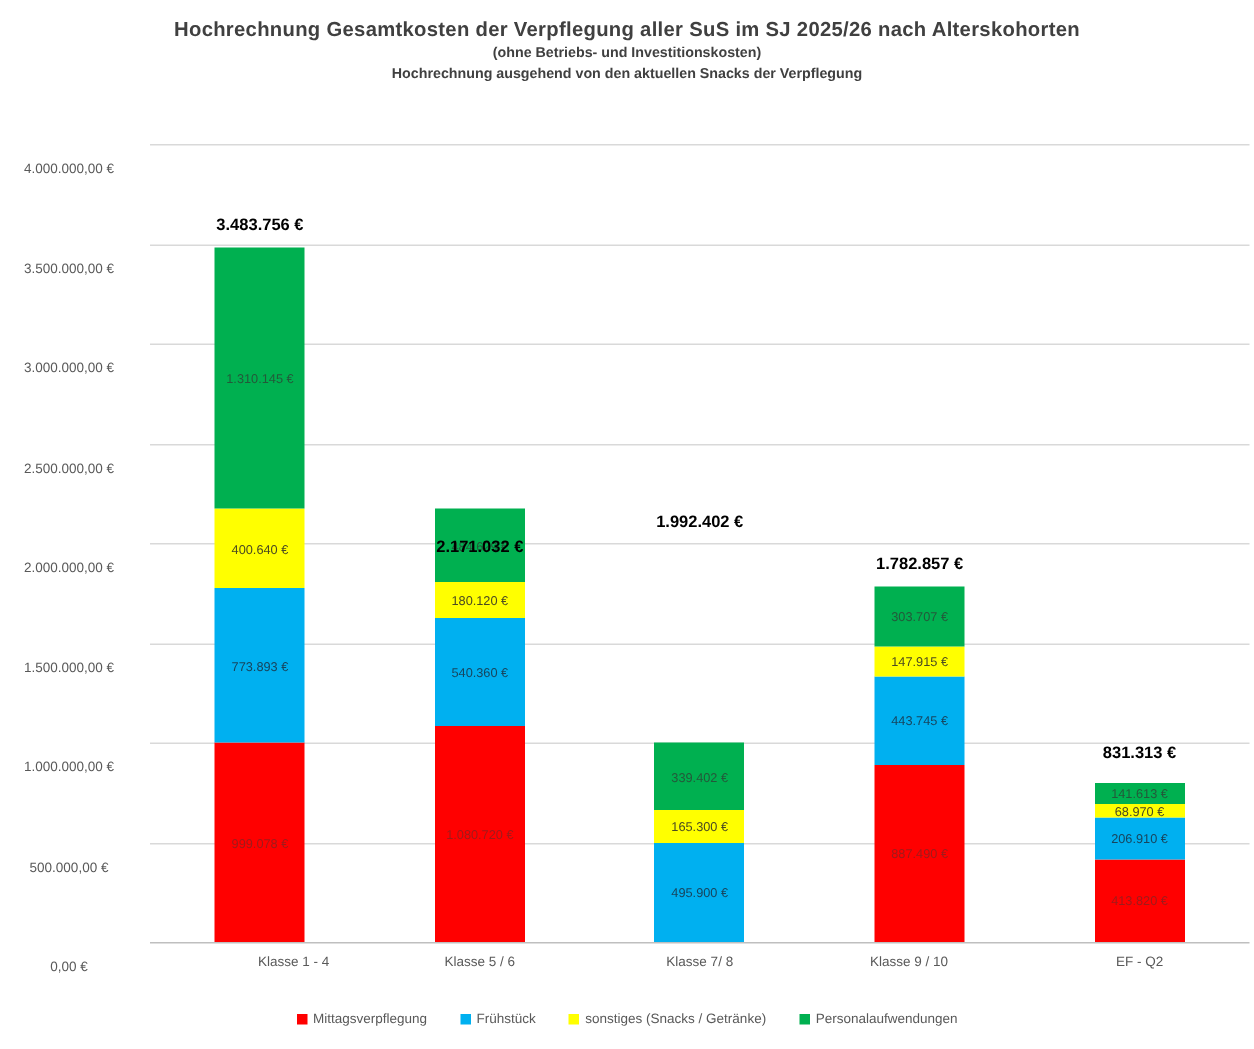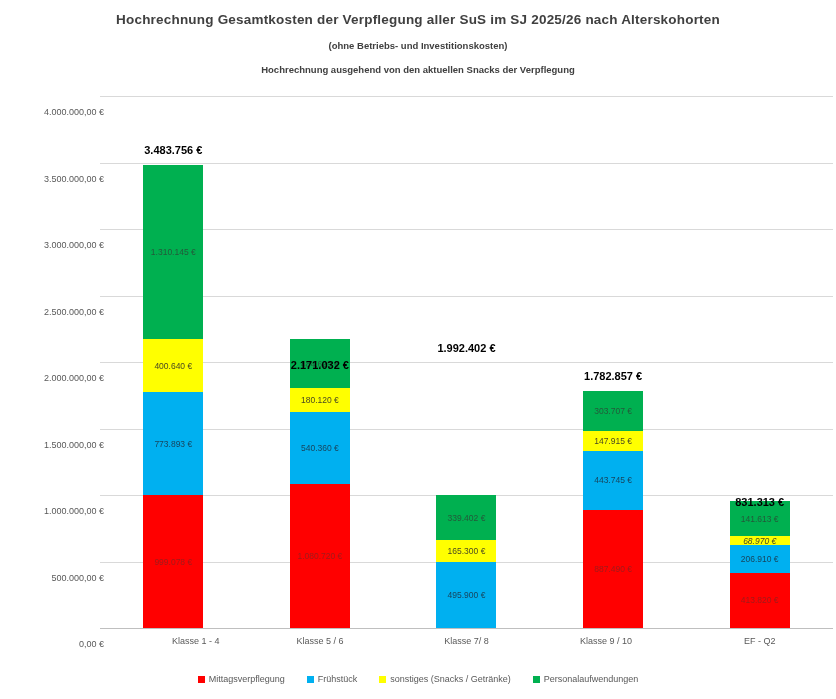--- a/index.html
+++ b/index.html
@@ -23,44 +23,44 @@
     color: #404040;
   }
   .title-main {
     font-size: 13.5px;
     font-weight: bold;
     letter-spacing: 0.2px;
   }
   .title-sub {
     font-size: 9.5px;
     font-weight: bold;
-    margin-top: 13px;
+    margin-top: 3px;
   }
 
   .plot-area {
     position: absolute;
     left: 100px;
     top: 96px;
     width: 733px;
     height: 532px;
   }
   .grid-line {
     position: absolute;
     left: 0;
     right: 0;
     height: 1px;
     background: #d9d9d9;
   }
   .grid-line.baseline { background: #bfbfbf; }
 
   .y-tick-label {
     position: absolute;
-    left: 12px;
+    left: 0;
     width: 92px;
-    text-align: right;
+    text-align: center;
     font-size: 9px;
     color: #595959;
     transform: translateY(-50%);
     white-space: nowrap;
     margin-top: 16px;
   }
 
   .bar-slot {
     position: absolute;
     top: 0;
@@ -232,24 +232,24 @@
         <div class="total-label" style="top: 273.88px;">1.782.857 €</div>
       </div>
       <div class="bar-slot" style="left: 586.4px; width: 146.6px;">
         <div class="bar">
           <div class="bar-segment" style="background: rgb(255, 0, 0); height: 55.0381px;">
             <span class="segment-label" style="color: rgb(158, 27, 27);">413.820 €</span>
           </div>
           <div class="bar-segment" style="background: rgb(0, 176, 240); height: 27.519px;">
             <span class="segment-label" style="color: rgb(23, 69, 94);">206.910 €</span>
           </div>
-          <div class="bar-segment" style="background: rgb(255, 255, 0); height: 9.17301px; font-style: italic;">
+          <div class="bar-segment" style="background: rgb(255, 255, 0); height: 9.17301px;">
             <span class="segment-label" style="color: rgb(74, 74, 34);">68.970 €</span>
           </div>
-          <div class="bar-segment" style="background: rgb(0, 176, 80); height: 35px; margin-top: 10px;">
+          <div class="bar-segment" style="background: rgb(0, 176, 80); height: 14px; margin-top: 10px;">
             <span class="segment-label" style="color: rgb(35, 89, 58);">141.613 €</span>
           </div>
         </div>
         <div class="total-label" style="top: 400.435px;">831.313 €</div>
       </div>
     </div>
 
   <div id="x-axis">
       <div class="x-category-label" style="left: 173.3px; padding-left: 45px;">Klasse 1 - 4</div>
       <div class="x-category-label" style="left: 319.9px;">Klasse 5 / 6</div>

